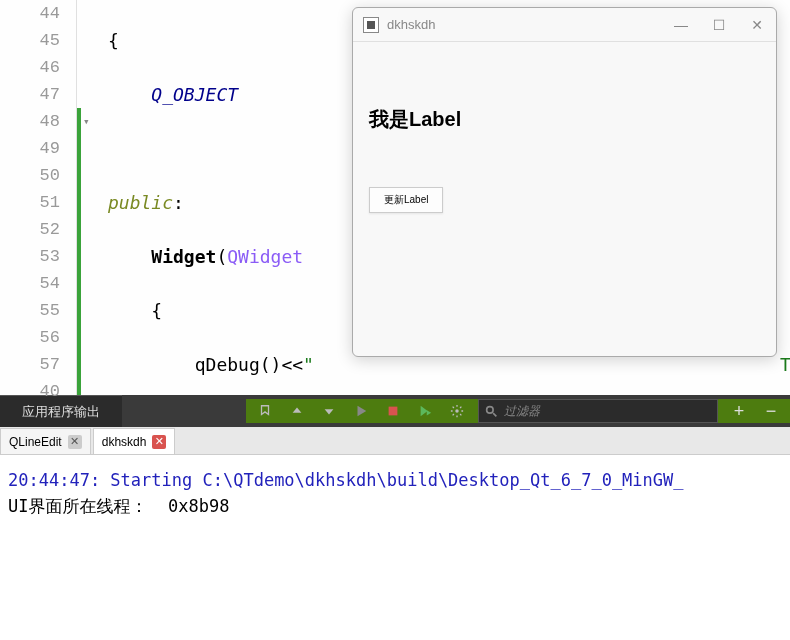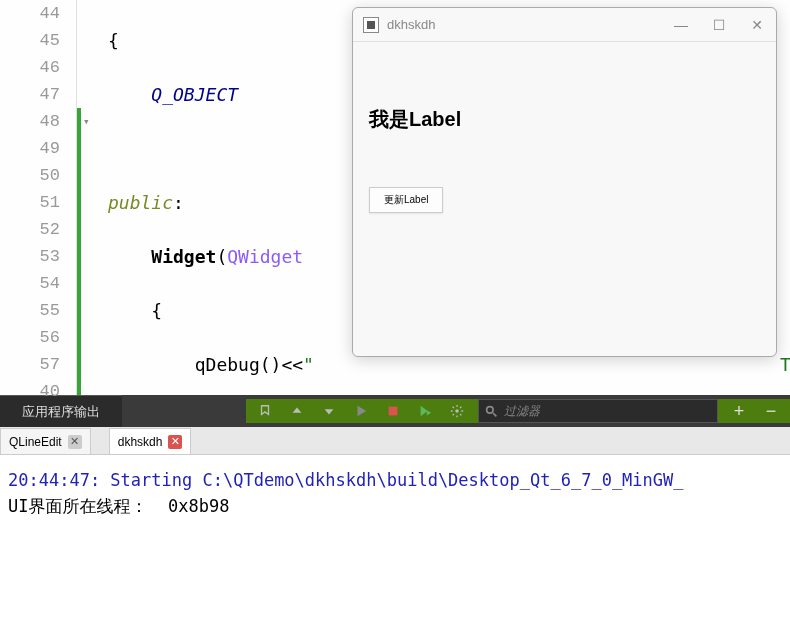--- a/index.html
+++ b/index.html
@@ -34,21 +34,21 @@
 .app-btn { background: #fdfdfd; border: 1px solid #ccc; padding: 5px 14px; font-size: 10px; font-family: "Microsoft YaHei", sans-serif; box-shadow: 0 1px 2px rgba(0,0,0,.08); }
 
 .panel-header { height: 32px; background: #3a3a3a; display: flex; align-items: center; color: #ddd; font-family: "Microsoft YaHei", sans-serif; font-size: 13px; }
 .panel-title { padding: 0 22px; background: #2b2b2b; height: 100%; display: flex; align-items: center; border-top: 1px solid #555; }
 .panel-tools { margin-left: auto; display: flex; align-items: center; gap: 10px; padding: 0 8px; background: #4d7c0f; }
 .tool-btn { width: 22px; height: 22px; display: flex; align-items: center; justify-content: center; color: #bbb; }
 .tool-btn svg { width: 14px; height: 14px; }
 .filter-box { background: #2b2b2b; border: 1px solid #555; height: 24px; width: 240px; display: flex; align-items: center; padding: 0 6px; color: #888; font-style: italic; font-size: 12px; gap: 6px; }
 
 .tabs-bar { height: 28px; background: #e8e8e8; display: flex; align-items: flex-end; border-bottom: 1px solid #ccc; font-family: "Microsoft YaHei", sans-serif; font-size: 12px; }
-.tab { display: flex; align-items: center; gap: 6px; padding: 4px 8px; border: 1px solid #ccc; border-bottom: none; background: #f5f5f5; margin-right: 18px; height: 26px; }
+.tab { display: flex; align-items: center; gap: 6px; padding: 4px 8px; border: 1px solid #ccc; border-bottom: none; background: #f5f5f5; margin-right: 2px; height: 26px; }
 .tab.active { background: #fff; }
 .tab-close { width: 14px; height: 14px; border-radius: 2px; display: flex; align-items: center; justify-content: center; font-size: 11px; }
 .tab-close.red { background: #d9534f; color: #fff; }
 .tab-close.grey { background: #ccc; color: #555; }
 
 .output { background: #fff; height: 154px; padding: 12px 8px; font-size: 17px; line-height: 26px; white-space: pre; font-family: Consolas, monospace; }
 .out-ts { color: #2222bb; }
 .out-path { color: #2222bb; }
 .out-txt { color: #000; }
 </style>

